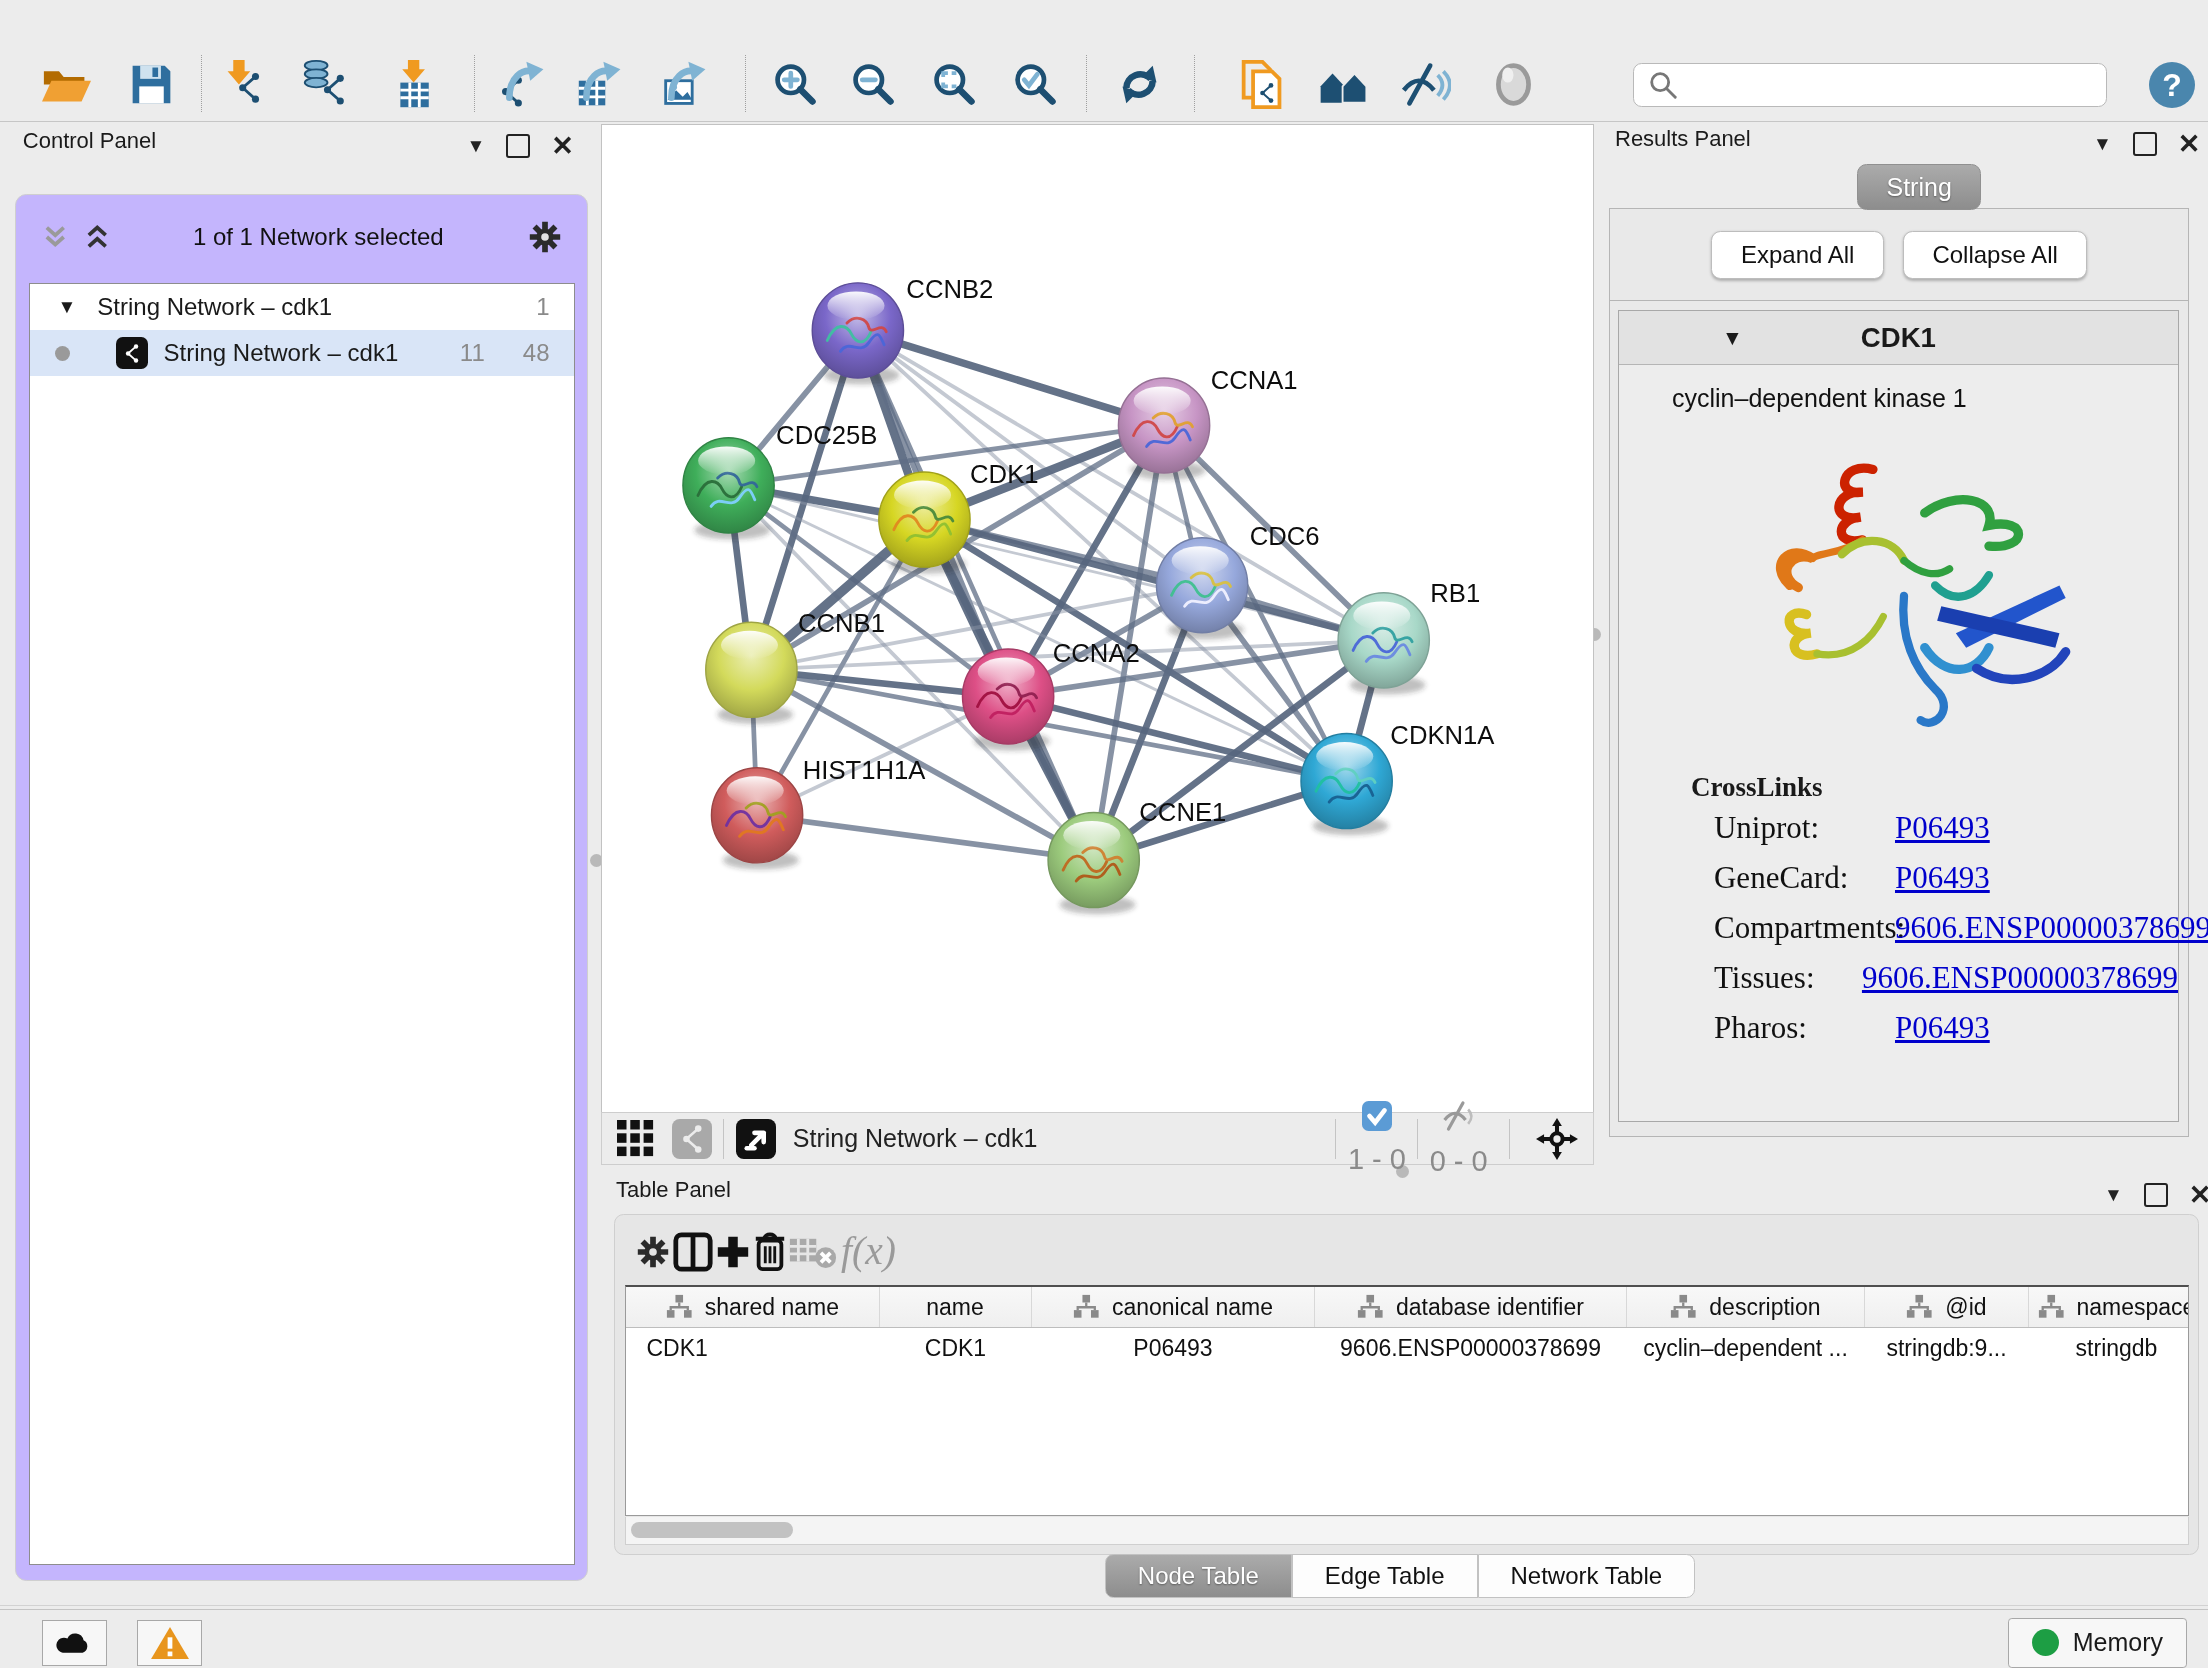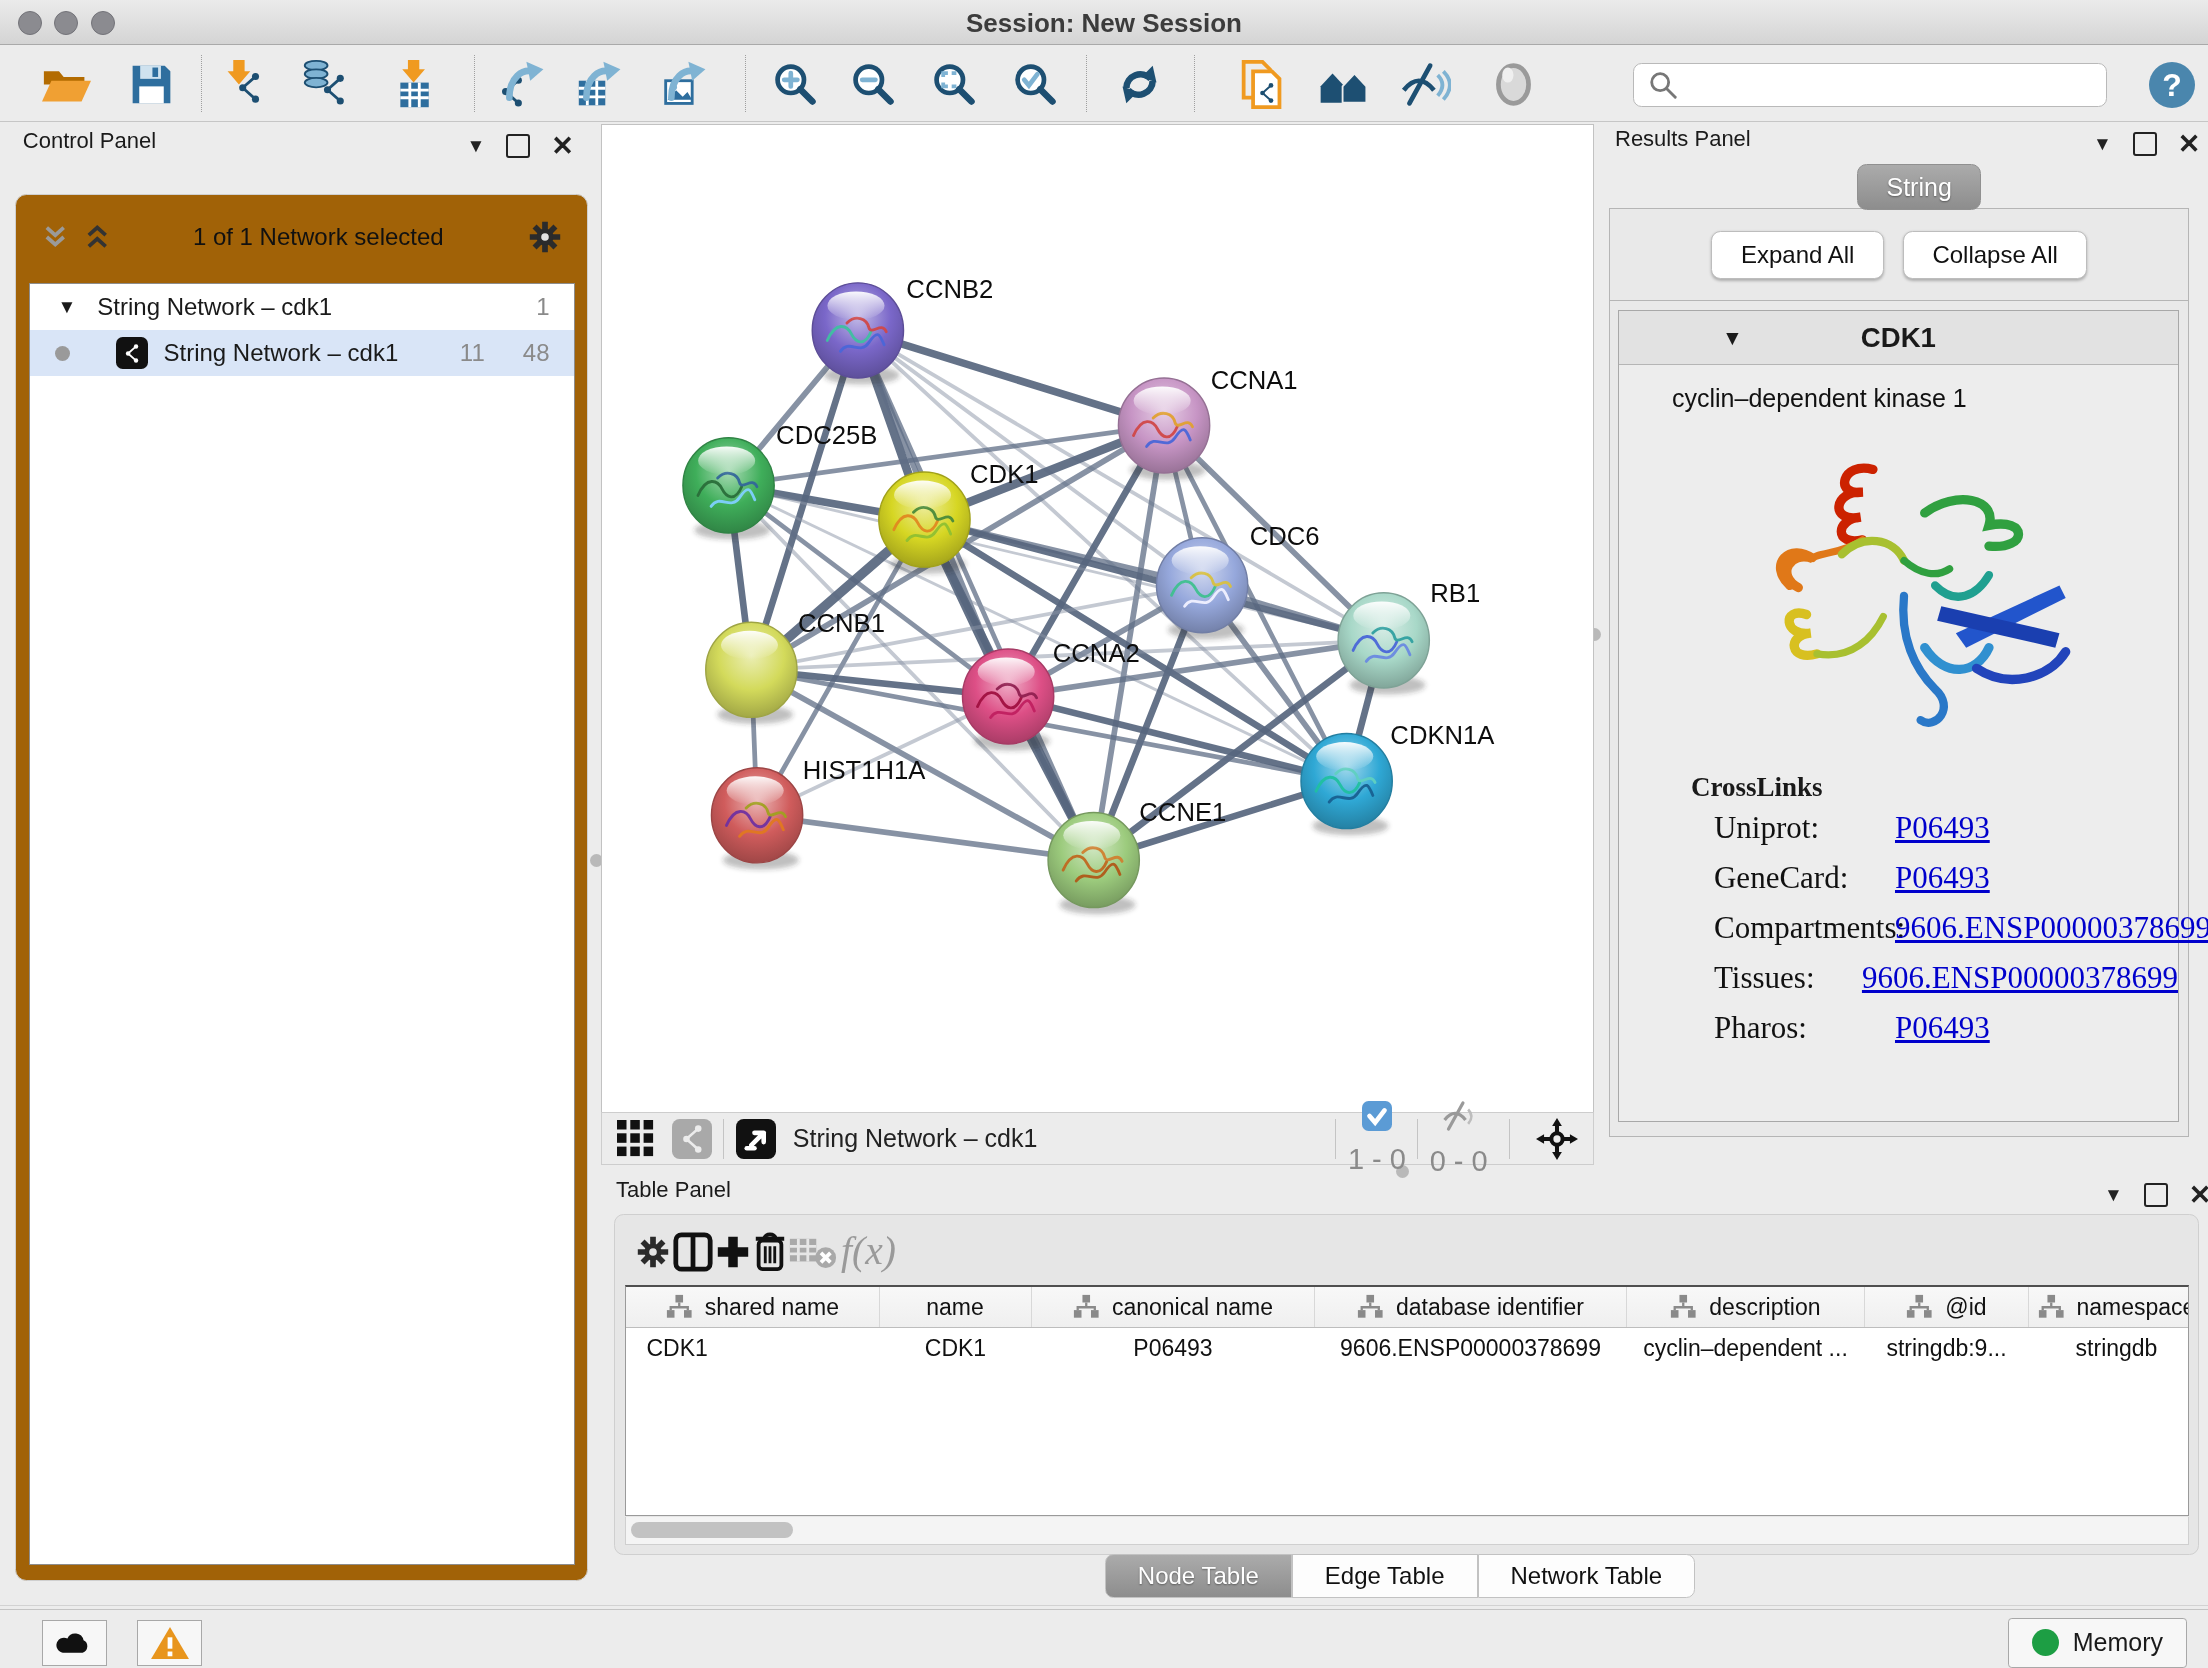--- a/index.html
+++ b/index.html
@@ -42,21 +42,21 @@
     font-size:24px;background:#fdfdfd;border:1px solid #c2c2c2;color:#111;}
   .tabbtn.first{border-radius:9.5px 0 0 0;}
   .tabbtn.last{border-radius:0 9.5px 0 0;}
   .tabbtn.sel{background:linear-gradient(#ababab,#8d8d8d);color:#fff;
     text-shadow:0 1px 1.9px rgba(0,0,0,.4);}
 
   
   .cpanel{position:absolute;left:9.5px;top:126px;width:582px;height:1455px;}
   .cp-tabs{position:absolute;left:46px;top:44px;display:flex;z-index:2;}
   .cp-body{position:absolute;left:5.7px;top:68px;width:571px;height:1385px;
-    background:#a16207;border:1px solid #cfcfcf;border-radius:11.4px;}
+    background:#c4b5fd;border:1px solid #cfcfcf;border-radius:11.4px;}
   .cp-sumrow{position:absolute;left:17px;top:21px;width:536px;height:42px;
     display:flex;align-items:center;}
   .cp-summary{flex:1;text-align:center;font-size:24px;color:#111;}
   .cp-list{position:absolute;left:13.3px;top:88px;width:544px;height:1280px;
     background:#fff;border:1.9px solid #8d8d8d;}
   .cp-row{height:46px;display:flex;align-items:center;font-size:24px;}
   .cp-row .cnt{color:#8a8a8a;}
   .cp-row.sel{background:#d9e5f7;}
   .badge{width:32px;height:32px;border-radius:6.7px;background:#111;display:flex;
     align-items:center;justify-content:center;}
@@ -138,26 +138,20 @@
   .memdot{width:27px;height:27px;border-radius:50%;background:#1d9e44;}
 
   .icon{display:inline-flex;align-items:center;justify-content:center;}
   svg{display:block;}
 </style>
 </head>
 <body>
 
 <div id="app">
 
-  <div class="titlebar">
-    <div class="tl" style="left:18px"></div>
-    <div class="tl" style="left:54px"></div>
-    <div class="tl" style="left:91px"></div>
-    <div class="title-text">Session: New Session</div>
-  </div>
 
   <div class="toolbar">
     <span class="tbtn" style="left:40px">
         <svg width="53" height="49" viewBox="0 0 56 52">
           <path d="M4 12 h16 l5 6 h22 v8 H4z" fill="#b36b00"></path>
           <path d="M2 44 L12 22 h42 L44 44z" fill="#f0a033"></path>
         </svg>
       </span>
     <span class="tbtn" style="left:125px">
         <svg width="49" height="49" viewBox="0 0 52 52">

